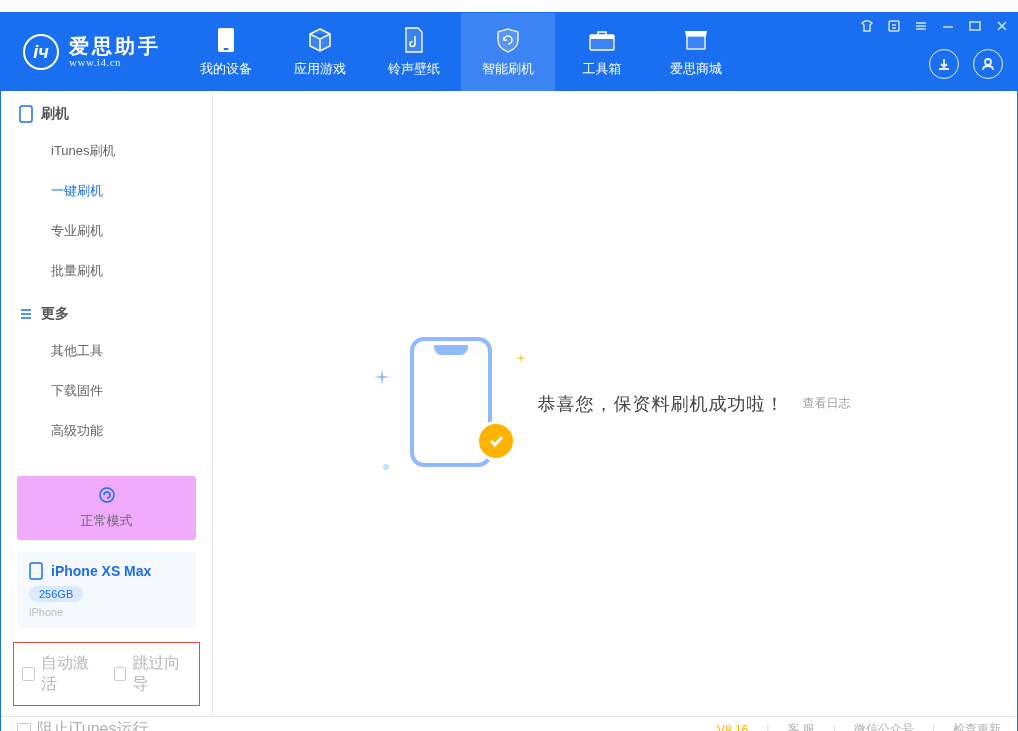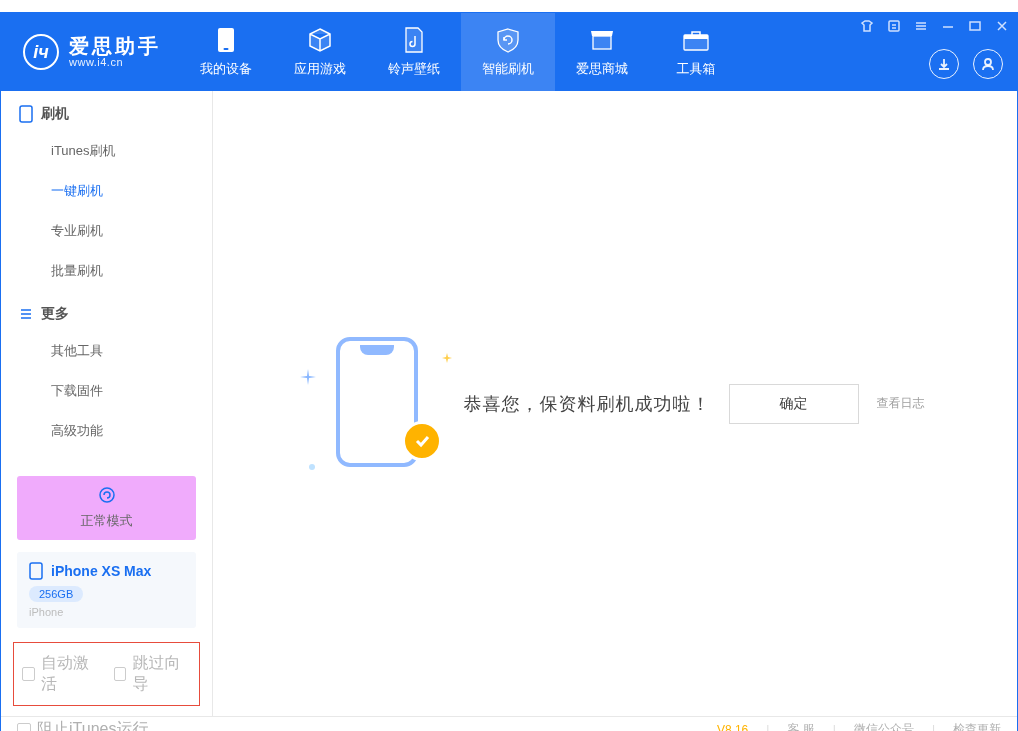--- a/index.html
+++ b/index.html
@@ -4,21 +4,21 @@
 <style>
 * { margin: 0; padding: 0; box-sizing: border-box; }
 body { font-family: "Microsoft YaHei", Arial, sans-serif; font-size: 13px; color: #333; background: #fff; }
 .app-window { width: 1018px; height: 731px; border: 1px solid #1a6ff1; display: flex; flex-direction: column; overflow: hidden; margin: 12px auto; }
 
 
 .header { background: #1a6ff1; height: 78px; display: flex; align-items: stretch; color: #fff; position: relative; }
 .logo-block { display: flex; align-items: center; padding: 0 18px 0 22px; gap: 10px; }
 .logo-circle { width: 36px; height: 36px; border: 2px solid #fff; border-radius: 50%; display: flex; align-items: center; justify-content: center; font-weight: 700; font-size: 18px; font-style: italic; }
 .logo-text .cn { font-size: 20px; font-weight: 600; letter-spacing: 3px; line-height: 1; }
-.logo-text .en { font-size: 11px; opacity: .9; letter-spacing: .5px; }
+.logo-text .en { font-size: 11px; opacity: .9; letter-spacing: .5px; font-family: Liberation Serif, serif; }
 
 .nav-tabs { display: flex; align-items: stretch; }
 .nav-tab { width: 94px; display: flex; flex-direction: column; align-items: center; justify-content: center; gap: 6px; cursor: pointer; position: relative; }
 .nav-tab.active { background: rgba(255,255,255,0.15); }
 .nav-tab .nav-icon { width: 30px; height: 28px; display: flex; align-items: center; justify-content: center; }
 .nav-tab svg { fill: #fff; }
 .nav-tab-label { font-size: 13px; }
 
 .header-right { position: absolute; right: 6px; top: 4px; display: flex; gap: 9px; }
 .win-btn { width: 18px; height: 18px; display: flex; align-items: center; justify-content: center; cursor: pointer; }
@@ -117,35 +117,35 @@
               <path d="M13 2 L23 5 V13 C23 19 18 23 13 25 C8 23 3 19 3 13 V5 Z" fill="rgba(255,255,255,0.15)" stroke="#fff" stroke-width="1.3"></path>
               <path d="M9 13 A4 4 0 1 1 13 17" stroke="#fff" stroke-width="1.5" fill="none"></path>
               <path d="M9 10 V13 H12" stroke="#fff" stroke-width="1.5" fill="none"></path>
             </svg>
         </span>
         <span class="nav-tab-label">智能刷机</span>
       </div>
       <div class="nav-tab">
         <span class="nav-icon">
           <svg width="28" height="24" viewBox="0 0 28 24">
-              <path d="M3 3 H25 L24 8 H4 Z" fill="#fff"></path>
-              <rect x="5" y="8" width="18" height="13" fill="rgba(255,255,255,0.15)" stroke="#fff" stroke-width="1.3"></rect>
-            </svg>
-        </span>
-        <span class="nav-tab-label">爱思商城</span>
-      </div>
-      <div class="nav-tab">
-        <span class="nav-icon">
-          <svg width="28" height="24" viewBox="0 0 28 24">
               <rect x="2" y="7" width="24" height="15" rx="1" fill="rgba(255,255,255,0.15)" stroke="#fff" stroke-width="1.3"></rect>
               <rect x="2" y="7" width="24" height="4" fill="#fff"></rect>
               <path d="M10 7 V4 H18 V7" stroke="#fff" stroke-width="1.5" fill="none"></path>
             </svg>
         </span>
         <span class="nav-tab-label">工具箱</span>
+      </div>
+      <div class="nav-tab">
+        <span class="nav-icon">
+          <svg width="28" height="24" viewBox="0 0 28 24">
+              <path d="M3 3 H25 L24 8 H4 Z" fill="#fff"></path>
+              <rect x="5" y="8" width="18" height="13" fill="rgba(255,255,255,0.15)" stroke="#fff" stroke-width="1.3"></rect>
+            </svg>
+        </span>
+        <span class="nav-tab-label">爱思商城</span>
       </div>
     </div>
 
     <div class="header-right">
       <span class="win-btn">
           <svg width="14" height="14" viewBox="0 0 14 14">
             <path d="M2 4 L5 2 H9 L12 4 L10 6 V12 H4 V6 Z"></path>
           </svg>
         </span>
       <span class="win-btn">
@@ -261,21 +261,20 @@
             <circle cx="4" cy="4" r="3" fill="#bfe2ff"></circle>
           </svg>
         <div class="phone-shape"></div>
         <div class="badge-check">
           <svg width="20" height="20" viewBox="0 0 20 20">
               <path d="M5 10 L9 14 L16 6"></path>
             </svg>
         </div>
       </div>
       <div class="msg">恭喜您，保资料刷机成功啦！</div>
-      <button class="ok-btn">确定</button>
       <a class="view-log">查看日志</a>
     </div>
 
   </div>
 
   <div class="footer">
     <label class="chk">
       <span class="box"></span>
       <span>阻止iTunes运行</span>
     </label>

